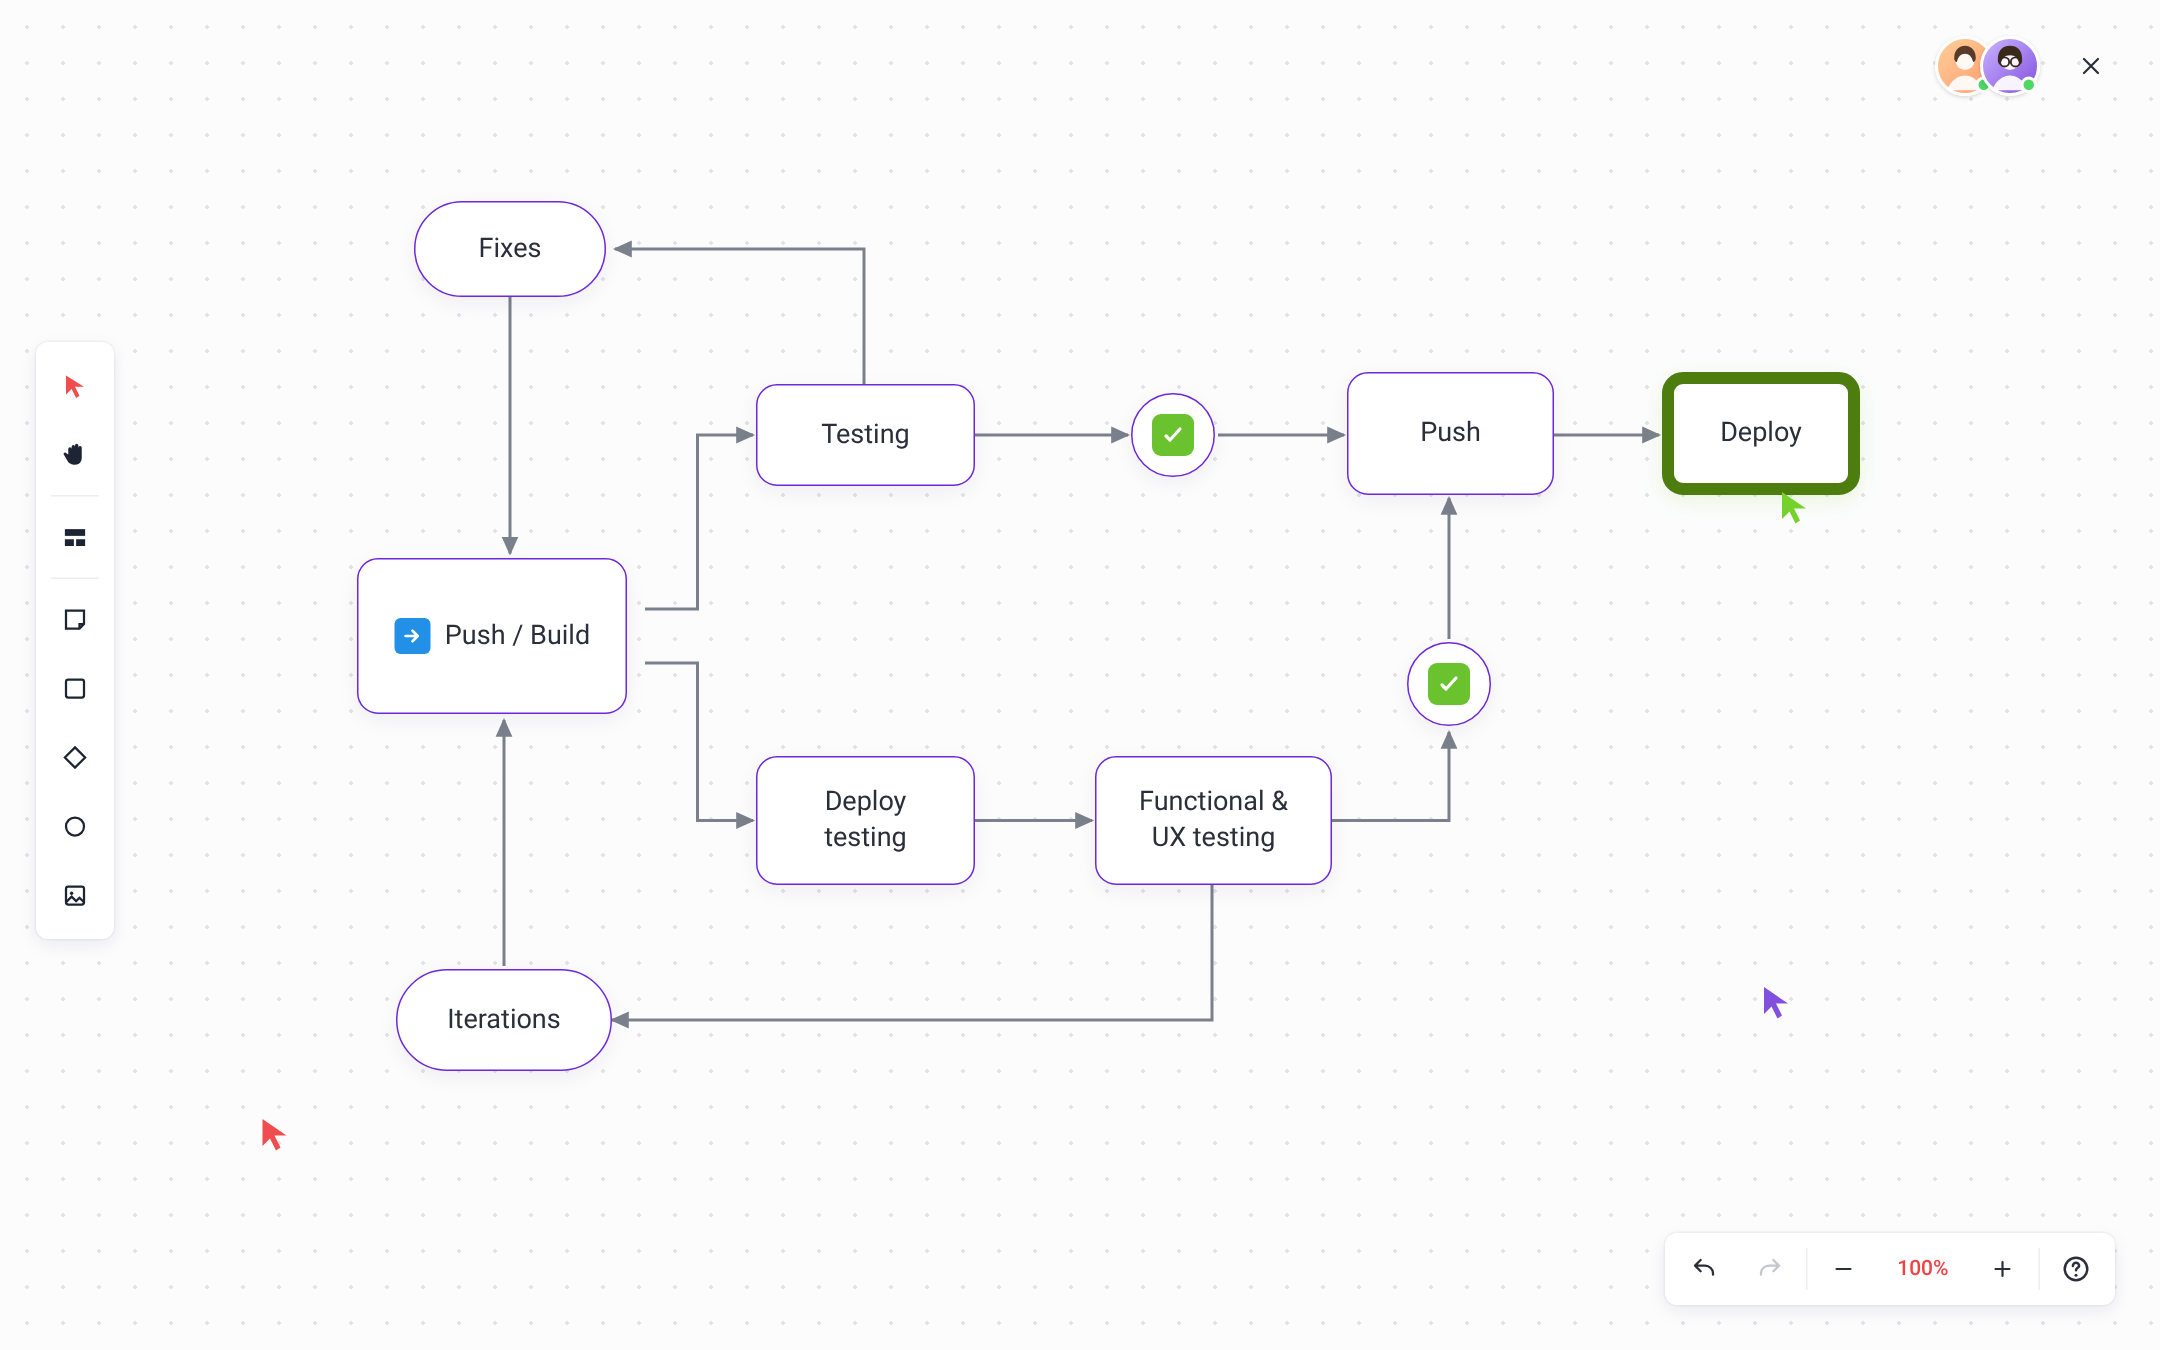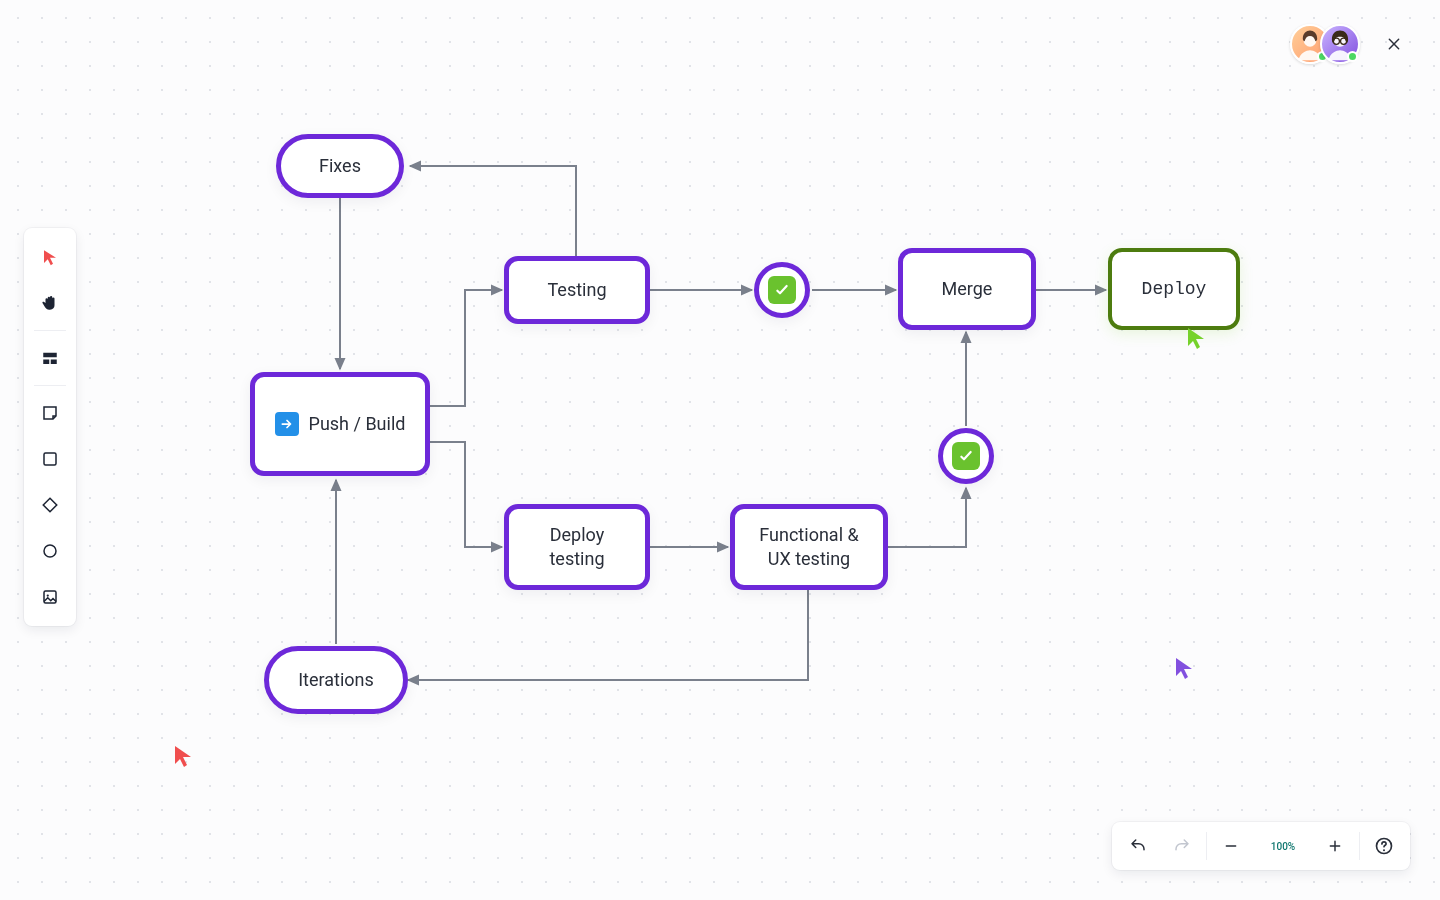--- a/index.html
+++ b/index.html
@@ -33,44 +33,43 @@
     cursor: pointer;
     color: #1d2433;
   }
   .tool svg { display: block; }
   .tool-sep { width: 32px; height: 1px; background: #edeef2; margin: 4px 0; }
 
   
   .node {
     position: absolute;
     background: #ffffff;
-    border: 5px solid #6d28d9;
+    border: 1px solid #6d28d9;
     border-radius: 14px;
     box-shadow: 0 4px 14px rgba(15,25,45,0.06);
     display: flex; align-items: center; justify-content: center;
     text-align: center;
     color: #2a2f3a;
     font-size: 18px;
     line-height: 1.35;
     padding: 0 18px;
     cursor: grab;
   }
   .node.ellipse { border-radius: 999px; }
   .node.check-badge {
     width: 56px; height: 56px; border-radius: 50%;
     padding: 0;
   }
   .check-square {
     width: 28px; height: 28px; border-radius: 6px;
     background: #6ac22e; display: flex; align-items: center; justify-content: center;
   }
   .node.deploy {
-    border: 4px solid #4d7c0f;
+    border: 8px solid #4d7c0f;
     box-shadow: 0 4px 14px rgba(118,210,43,0.15);
-    font-family: Liberation Mono, monospace;
   }
   .emoji-box {
     width: 24px; height: 24px; border-radius: 4px;
     background: #2390e8;
     display: inline-flex; align-items: center; justify-content: center;
     margin-right: 10px;
   }
 
   
   svg.edges { position: absolute; inset: 0; width: 1440px; height: 900px; pointer-events: none; }
@@ -99,21 +98,21 @@
     height: 48px;
     background:#ffffff;
     border-radius: 8px;
     box-shadow: 0 4px 12px rgba(15,25,45,0.08), 0 0 0 1px rgba(15,25,45,0.04);
     display:flex; align-items:center;
     padding: 0 4px;
   }
   .bb-btn { width:44px; height:40px; display:flex; align-items:center; justify-content:center; cursor:pointer; border-radius:6px; color:#2a2f3a; }
   .bb-btn.disabled { color:#c2c6cf; cursor:default; }
   .bb-sep { width:1px; height:28px; background:#edeef2; margin:0 2px; }
-  .bb-zoom { padding:0 14px; font-size:10px; color:#0f766e; font-weight:500; min-width:60px; text-align:center; }
+  .bb-zoom { padding:0 14px; font-size:14px; color:#ef4444; font-weight:500; min-width:60px; text-align:left; }
 </style>
 </head>
 <body>
 
 <div class="canvas"></div>
 
 <svg class="edges">
   <defs>
     <marker id="arrow" viewBox="0 0 10 10" refX="8" refY="5" markerWidth="7" markerHeight="7" orient="auto-start-reverse">
       <path d="M 0 1 L 9 5 L 0 9 z" fill="#7a808c"></path>
@@ -144,21 +143,21 @@
     <path d="M 808 590  L 808 680  L 408 680"></path>
 
     <path d="M 336 644  L 336 480"></path>
   </g>
 </svg>
 
 <div class="node ellipse" style="left:276px; top:134px; width:128px; height:64px;">
   <span>Fixes</span>
 </div>
 
-<div class="node" style="left:250px; top:372px; width:180px; height:104px;">
+<div class="node" style="left:238px; top:372px; width:180px; height:104px;">
   <span class="emoji-box">
     <svg width="14" height="14" viewBox="0 0 24 24">
         <path d="M4 12h12M12 6l6 6-6 6" stroke="#fff" stroke-width="3" fill="none" stroke-linecap="round" stroke-linejoin="round"></path>
       </svg>
   </span>
   <span>Push / Build</span>
 </div>
 
 <div class="node ellipse" style="left:264px; top:646px; width:144px; height:68px;text-align:center;">
   <span>Iterations</span>
@@ -186,21 +185,21 @@
 
 <div class="node check-badge" style="left:938px; top:428px;">
   <span class="check-square">
     <svg width="16" height="16" viewBox="0 0 24 24">
         <path d="M5 13l4 4 10-11" stroke="#fff" stroke-width="3.2" fill="none" stroke-linecap="round" stroke-linejoin="round"></path>
       </svg>
   </span>
 </div>
 
 <div class="node" style="left:898px; top:248px; width:138px; height:82px;">
-  <span>Merge</span>
+  <span>Push</span>
 </div>
 
 <div class="node deploy" style="left:1108px; top:248px; width:132px; height:82px;">
   <span>Deploy</span>
 </div>
 
 <div class="cursor" style="left:173px; top:744px;">
   <svg width="22" height="24" viewBox="0 0 22 24">
       <path d="M2 2 L2 20 L7 15 L11 23 L14 21 L10 13 L18 13 Z" fill="#f04e4e"></path>
     </svg>

